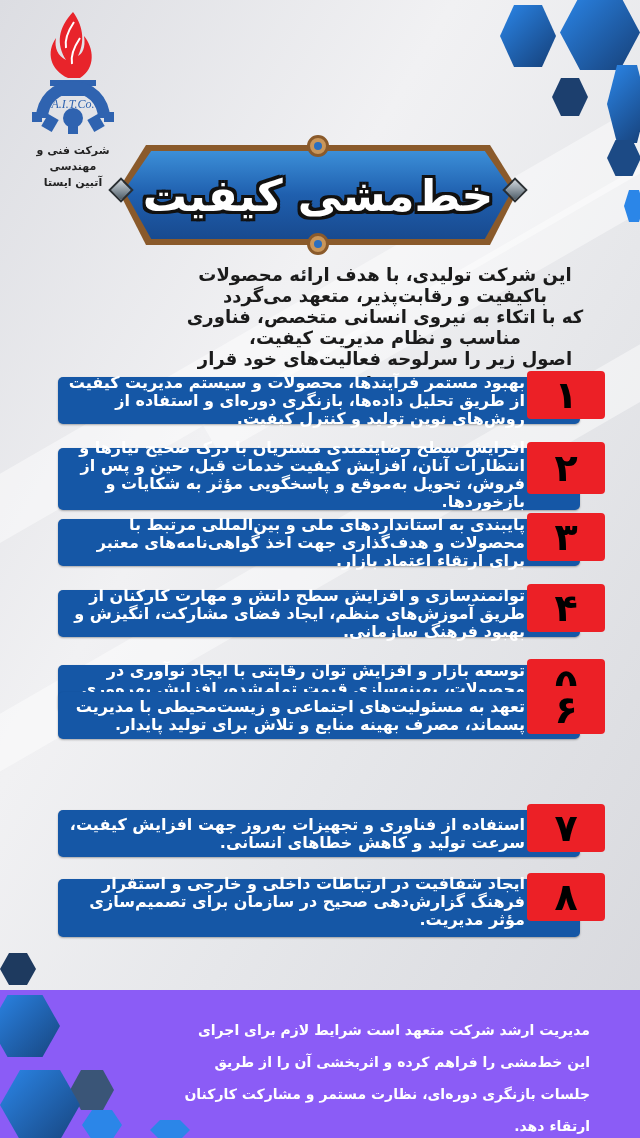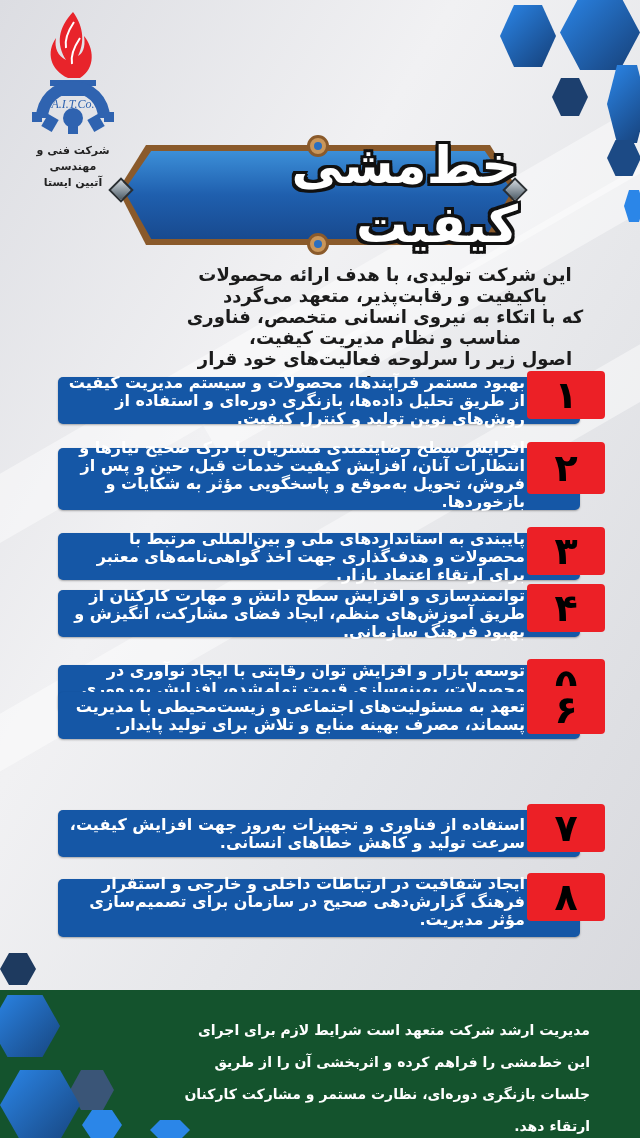--- a/index.html
+++ b/index.html
@@ -29,21 +29,21 @@
     clip-path: polygon(7% 0, 93% 0, 100% 45%, 93% 100%, 7% 100%, 0 45%);
     background: #8a5a2b;
   }
   .banner-inner {
     position: absolute; inset: 6px;
     clip-path: polygon(7% 0, 93% 0, 100% 45%, 93% 100%, 7% 100%, 0 45%);
     background: linear-gradient(180deg, #3c8fd8 0%, #1f5fae 50%, #184a8f 100%);
   }
   .banner-title {
     position: absolute; inset: 0; display: flex; align-items: center; justify-content: center;
-    font-size: 51px; font-weight: bold; color: #fff; direction: rtl;
+    font-size: 44px; font-weight: bold; color: #fff; direction: rtl;
     text-shadow: -3px -3px 0 #111, 3px -3px 0 #111, -3px 3px 0 #111, 3px 3px 0 #111, 0 3px 0 #111, 0 -3px 0 #111, 3px 0 0 #111, -3px 0 0 #111;
   }
   .gem { position: absolute; width: 18px; height: 18px; background: linear-gradient(135deg,#cfd6dc,#4c5b66); transform: rotate(45deg); border: 2px solid #2a2f33; }
   .knob { position: absolute; width: 22px; height: 22px; border-radius: 50%; background: #c9965a; border: 3px solid #8a5a2b; }
   .knob::after { content: ""; position: absolute; left: 4px; top: 4px; width: 8px; height: 8px; border-radius: 50%; background: #2a6fc0; }
 
   .intro {
     position: absolute; left: 180px; top: 264px; width: 410px;
     direction: rtl; text-align: center; font-size: 18px; font-weight: bold; color: #1b1b1b; line-height: 21px;
   }
@@ -63,21 +63,21 @@
     position: absolute; right: 0; top: 0; width: 78px; height: 48px;
     background: #ec2026; border-radius: 4px;
     display: flex; align-items: center; justify-content: center;
     font-size: 38px; font-weight: bold; color: #000;
   }
   .item.tall .item-box { height: 62px; }
   .item.tall .item-num { height: 52px; }
 
   .footer {
     position: absolute; left: 0; top: 990px; width: 640px; height: 148px;
-    background: #14532d;
+    background: #8b5cf6;
   }
   .footer-text {
     position: absolute; left: 180px; top: 24px; width: 410px;
     direction: rtl; text-align: right; font-size: 14px; font-weight: bold; color: #fff; line-height: 32px;
   }
 </style>
 </head>
 <body>
 
 <div class="stripe" style="left:-80px; top:520px; width:900px; height:60px;"></div>
@@ -134,21 +134,21 @@
   <div class="item-text" style="top:6px;">بهبود مستمر فرآیندها، محصولات و سیستم مدیریت کیفیت از طریق تحلیل داده‌ها، بازنگری دوره‌ای و استفاده از روش‌های نوین تولید و کنترل کیفیت.</div>
   <div class="item-num">۱</div>
 </div>
 
 <div class="item tall" style="top:442px;">
   <div class="item-box"></div>
   <div class="item-text" style="top:2px; bottom:-10px;">افزایش سطح رضایتمندی مشتریان با درک صحیح نیازها و انتظارات آنان، افزایش کیفیت خدمات قبل، حین و پس از فروش، تحویل به‌موقع و پاسخگویی مؤثر به شکایات و بازخوردها.</div>
   <div class="item-num">۲</div>
 </div>
 
-<div class="item" style="top:527px;">
+<div class="item" style="top:513px;">
   <div class="item-box"></div>
   <div class="item-text" style="top:6px;">پایبندی به استانداردهای ملی و بین‌المللی مرتبط با محصولات و هدف‌گذاری جهت اخذ گواهی‌نامه‌های معتبر برای ارتقاء اعتماد بازار.</div>
   <div class="item-num">۳</div>
 </div>
 
 <div class="item" style="top:584px;">
   <div class="item-box"></div>
   <div class="item-text" style="top:6px;">توانمندسازی و افزایش سطح دانش و مهارت کارکنان از طریق آموزش‌های منظم، ایجاد فضای مشارکت، انگیزش و بهبود فرهنگ سازمانی.</div>
   <div class="item-num">۴</div>
 </div>

